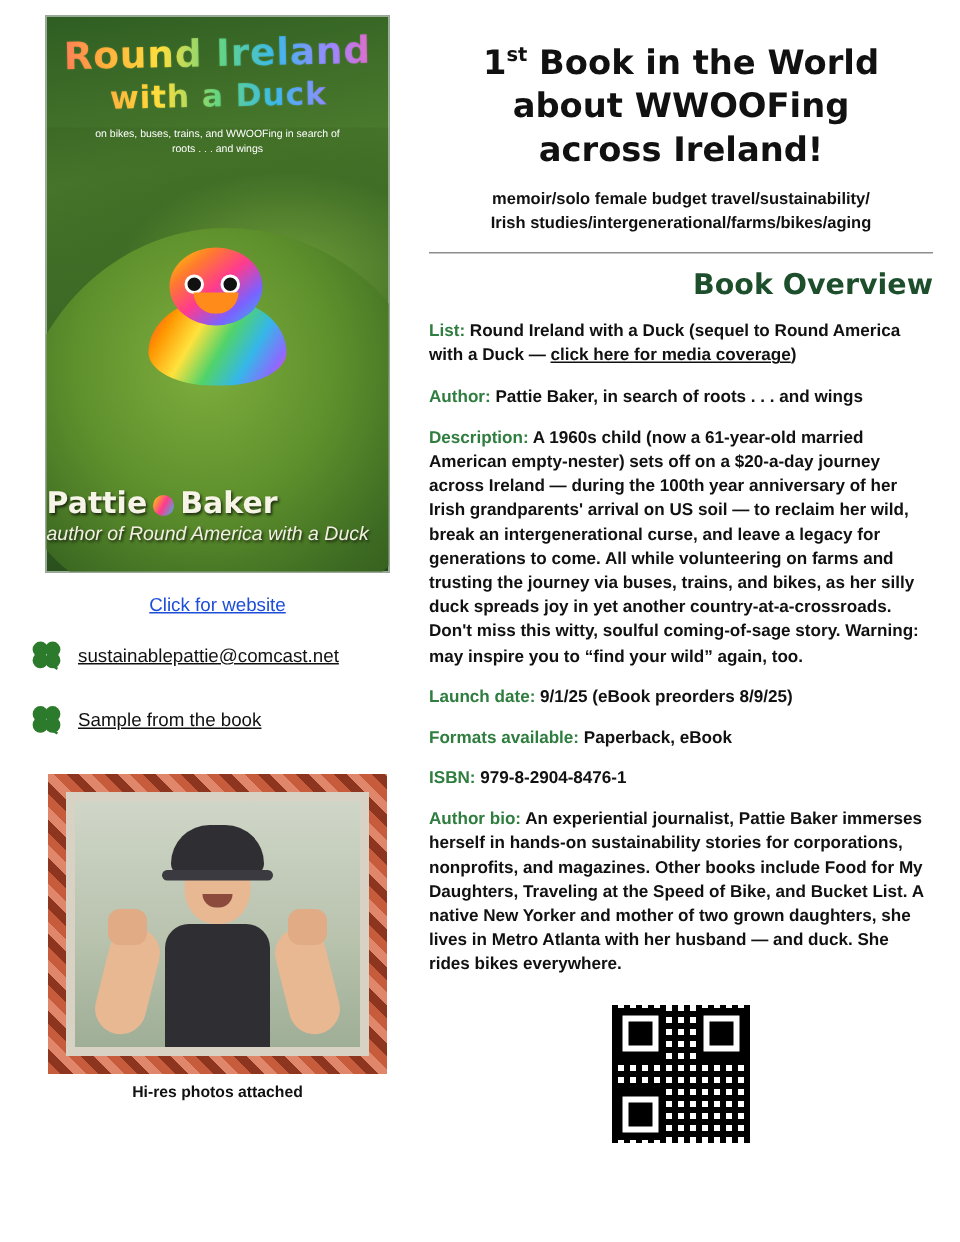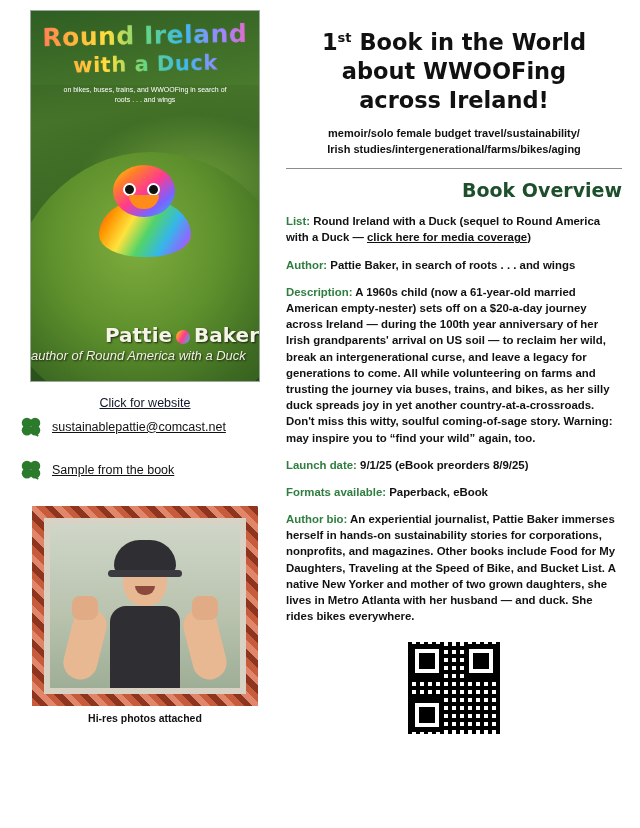--- a/index.html
+++ b/index.html
@@ -139,21 +139,21 @@
     height: 14px;
     border-radius: 0 0 16px 16px;
     background: #ff8c1a;
   }
   .cover-author {
     position: absolute;
     z-index: 5;
     bottom: 34px;
     left: 0;
     right: 0;
-    text-align: right;
+    text-align: left;
     font-family: "DejaVu Sans", sans-serif;
     font-weight: bold;
     font-size: 20px;
     color: #f6f3e7;
     text-shadow: 1px 1px 2px rgba(0,0,0,.7);
   }
   .cover-author .dot {
     display: inline-block;
     width: 14px;
     height: 14px;
@@ -169,26 +169,26 @@
     left: 0;
     right: 0;
     font-size: 13px;
     color: #f2efe2;
     text-shadow: 1px 1px 2px rgba(0,0,0,.7);
     font-style: italic;
   }
   .click-website {
     margin-top: 14px;
     font-size: 12.5px;
-    color: #0f172a;
+    color: #1d4ed8;
     text-decoration: underline;
     font-family: "Liberation Sans", sans-serif;
   }
   .links {
-    margin-top: 4px;
+    margin-top: 14px;
     width: 100%;
     padding-left: 4px;
     box-sizing: border-box;
   }
   .link-row {
     display: flex;
     align-items: center;
     gap: 8px;
     margin-bottom: 17px;
   }
@@ -496,20 +496,23 @@
     </div>
 
     <div class="field">
       <span class="label">Launch date:</span><span> 9/1/25 (eBook preorders 8/9/25)</span>
     </div>
 
     <div class="field">
       <span class="label">Formats available:</span><span> Paperback, eBook</span>
     </div>
 
+    <div class="field">
+      <span class="label">ISBN:</span><span> 979-8-2904-8476-1</span>
+    </div>
 
     <div class="field">
       <span class="label">Author bio:</span><span> An experiential journalist, Pattie Baker immerses herself in hands-on sustainability stories for corporations, nonprofits, and magazines. Other books include Food for My Daughters, Traveling at the Speed of Bike, and Bucket List. A native New Yorker and mother of two grown daughters, she lives in Metro Atlanta with her husband — and duck. She rides bikes everywhere.</span>
     </div>
 
     <div class="qr-wrap">
       <div class="qr">
         <span class="finder tl"></span>
         <span class="finder tr"></span>
         <span class="finder bl"></span>

